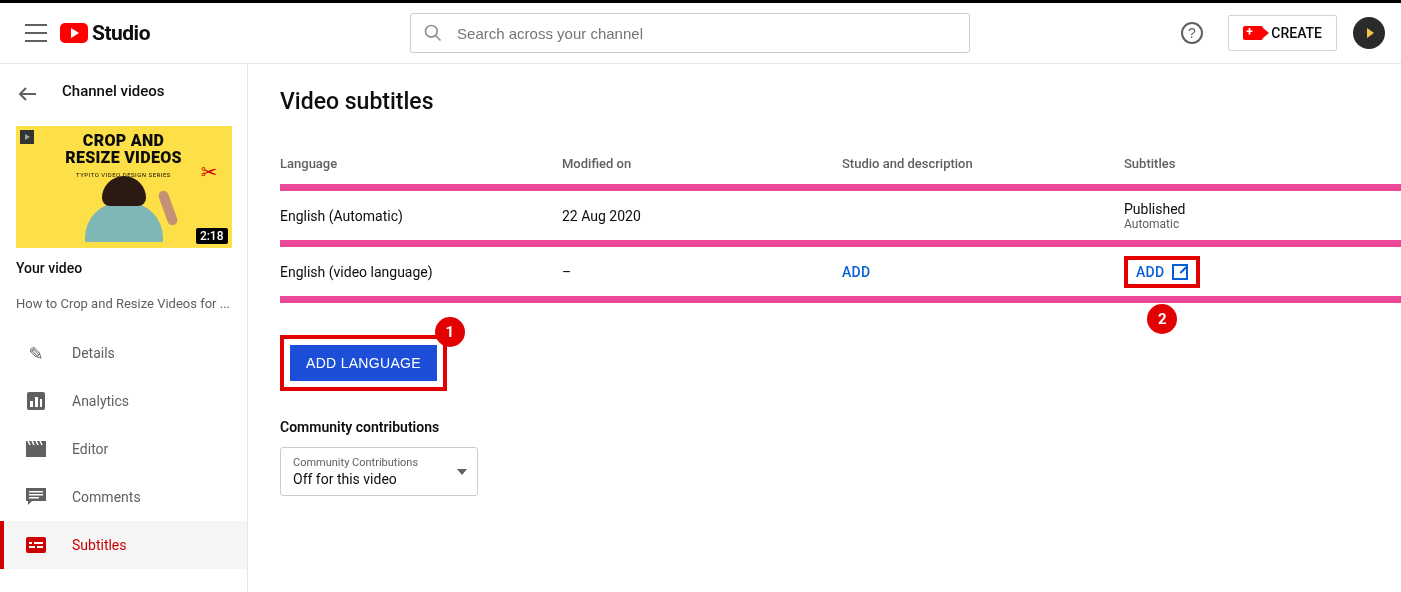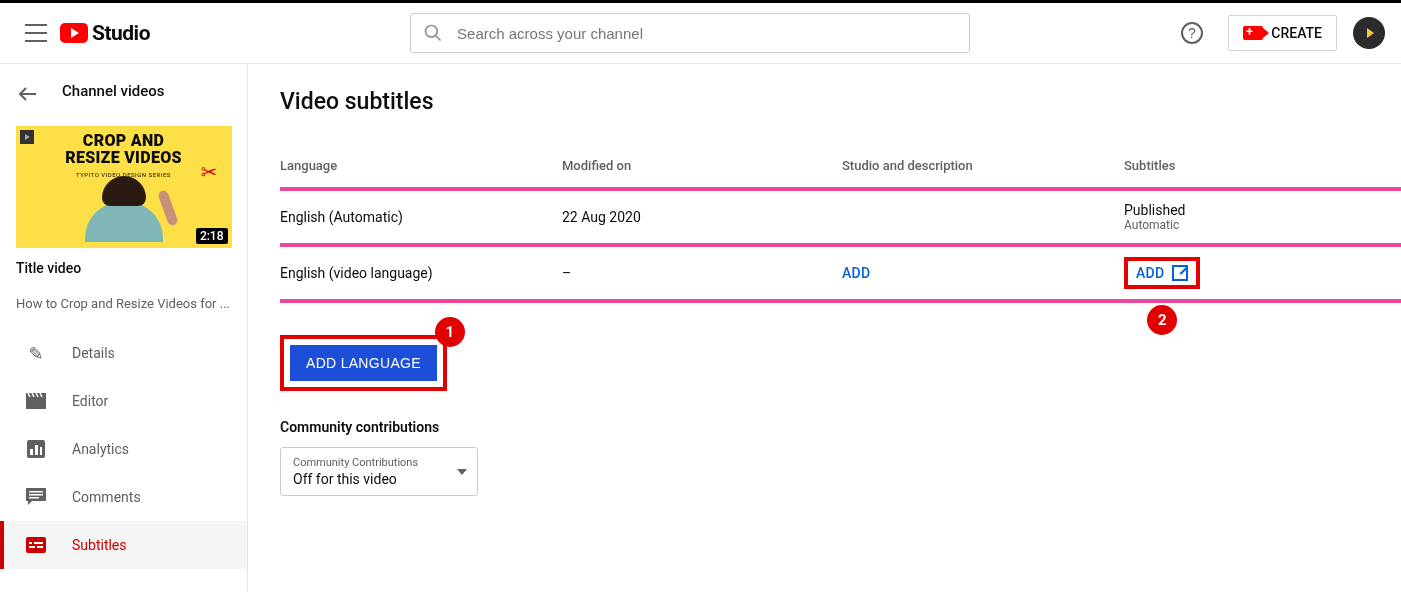--- a/index.html
+++ b/index.html
@@ -42,21 +42,21 @@
   .vid-meta { padding:12px 16px 18px;}
   .vid-meta .lbl { font-size:14px; font-weight:500;}
   .vid-meta .title { font-size:13px; color:#606060; margin-top:20px; white-space:nowrap; overflow:hidden; text-overflow:ellipsis;}
   .nav-item { display:flex; align-items:center; height:48px; padding:0 24px; gap:24px; cursor:pointer; color:#606060; font-size:14px;}
   .nav-item.active { color:#cc0000; background:#f5f5f5; border-left:4px solid #cc0000; padding-left:20px;}
   .nav-item .ico { width:24px; display:flex; justify-content:center; font-size:18px;}
 
   .content { flex:1; padding:24px 0 0 32px; overflow:auto;}
   .page-title { font-size:23px; font-weight:500; margin-bottom:28px;}
   .table { width:100%; }
-  .th-row, .td-row { display:flex; align-items:center; border-bottom:4px solid #ec4899; padding:0 0 0 0;}
+  .th-row, .td-row { display:flex; align-items:center; border-bottom:7px solid #ec4899; padding:0 0 0 0;}
   .th-row { height:48px; font-size:13px; color:#606060; font-weight:500;}
   .td-row { height:56px; font-size:14px; color:#0d0d0d;}
   .col-lang { width:282px;}
   .col-mod { width:280px;}
   .col-td { width:282px;}
   .col-sub { flex:1;}
   .sub-status { font-size:14px;}
   .sub-note { font-size:12px; color:#606060;}
   .add-link { color:#065fd4; font-weight:500; font-size:14px; cursor:pointer; letter-spacing:0.3px;}
   .sub-add-wrap { display:inline-flex; align-items:center; gap:8px; border:4px solid #e30000; padding:4px 8px; position:relative;}
@@ -136,47 +136,47 @@
       <div class="scissor">✂</div>
       <div class="person">
         <div class="hair"></div>
         <div class="head" style="margin-top:-26px"></div>
         <div class="body"></div>
         <div class="arm"></div>
       </div>
       <div class="dur">2:18</div>
     </div>
     <div class="vid-meta">
-      <div class="lbl">Title video</div>
+      <div class="lbl">Your video</div>
       <div class="title">How to Crop and Resize Videos for ...</div>
     </div>
     <div class="nav-item">
       <span class="ico">✎</span>
       <span>Details</span>
-    </div>
-    <div class="nav-item">
-      <span class="ico">
-          <svg width="20" height="16" viewBox="0 0 20 16">
-            <rect x="0" y="4" width="20" height="12" fill="#606060"></rect>
-            <rect x="0" y="0" width="20" height="4" fill="#606060"></rect>
-            <path d="M2 0l2 4M6 0l2 4M10 0l2 4M14 0l2 4" stroke="#fff" stroke-width="1.5"></path>
-          </svg>
-        </span>
-      <span>Editor</span>
     </div>
     <div class="nav-item">
       <span class="ico">
           <svg width="18" height="18" viewBox="0 0 18 18">
             <rect x="0" y="0" width="18" height="18" rx="2" fill="#606060"></rect>
             <rect x="3" y="9" width="3" height="6" fill="#fff"></rect>
             <rect x="8" y="5" width="3" height="10" fill="#fff"></rect>
             <rect x="13" y="7" width="2" height="8" fill="#fff"></rect>
           </svg>
         </span>
       <span>Analytics</span>
+    </div>
+    <div class="nav-item">
+      <span class="ico">
+          <svg width="20" height="16" viewBox="0 0 20 16">
+            <rect x="0" y="4" width="20" height="12" fill="#606060"></rect>
+            <rect x="0" y="0" width="20" height="4" fill="#606060"></rect>
+            <path d="M2 0l2 4M6 0l2 4M10 0l2 4M14 0l2 4" stroke="#fff" stroke-width="1.5"></path>
+          </svg>
+        </span>
+      <span>Editor</span>
     </div>
     <div class="nav-item">
       <span class="ico">
           <svg width="20" height="18" viewBox="0 0 20 18">
             <path d="M0 0h20v13H6l-4 4v-4H0z" fill="#606060"></path>
             <rect x="3" y="3" width="14" height="1.5" fill="#fff"></rect>
             <rect x="3" y="6" width="14" height="1.5" fill="#fff"></rect>
             <rect x="3" y="9" width="10" height="1.5" fill="#fff"></rect>
           </svg>
         </span>

